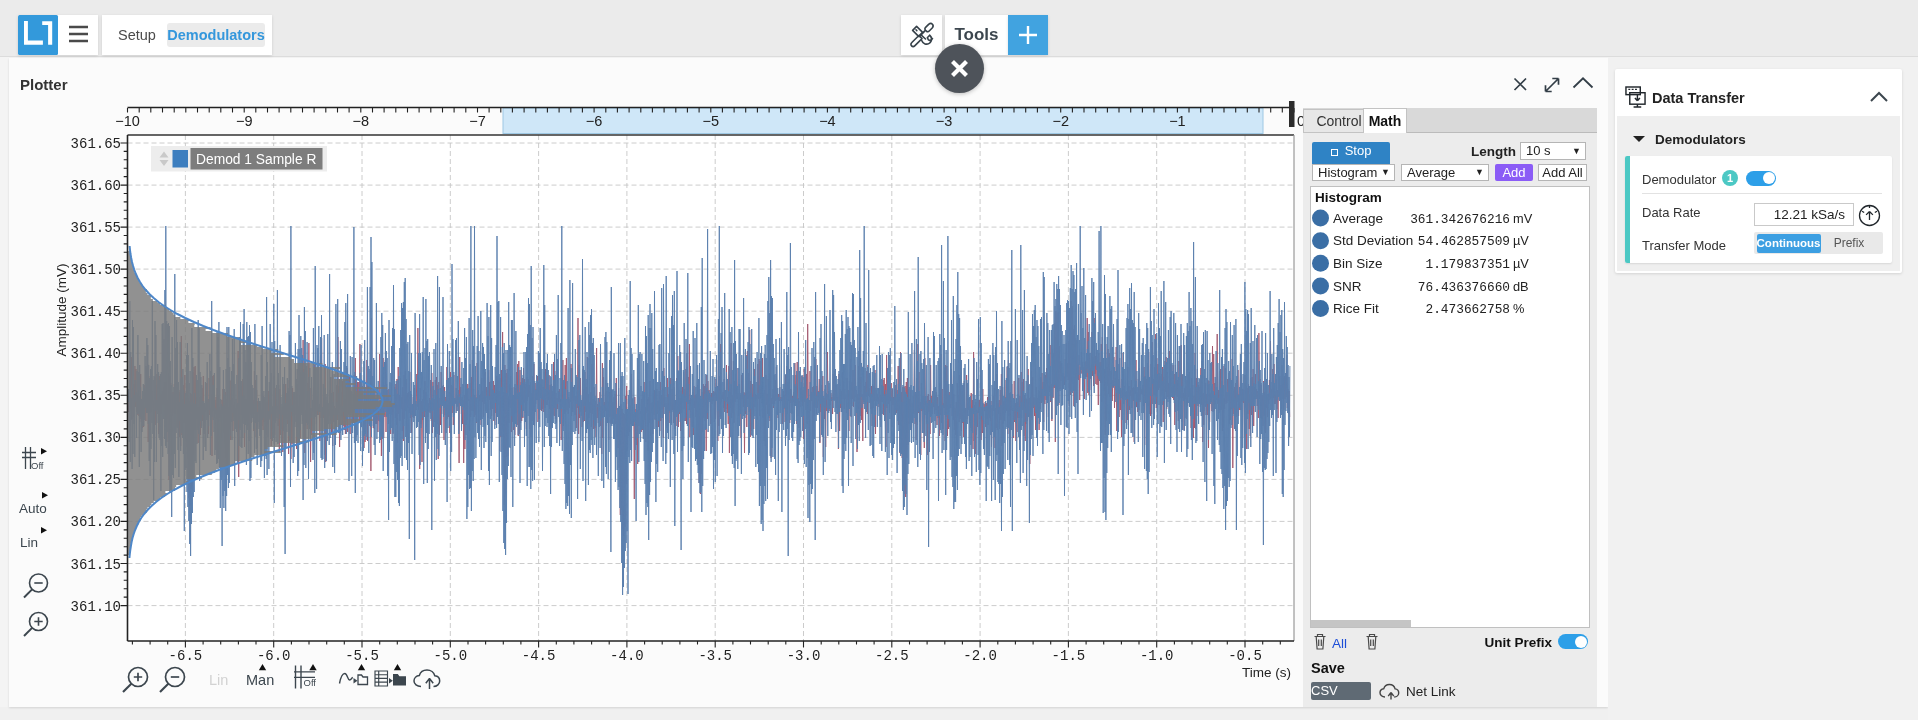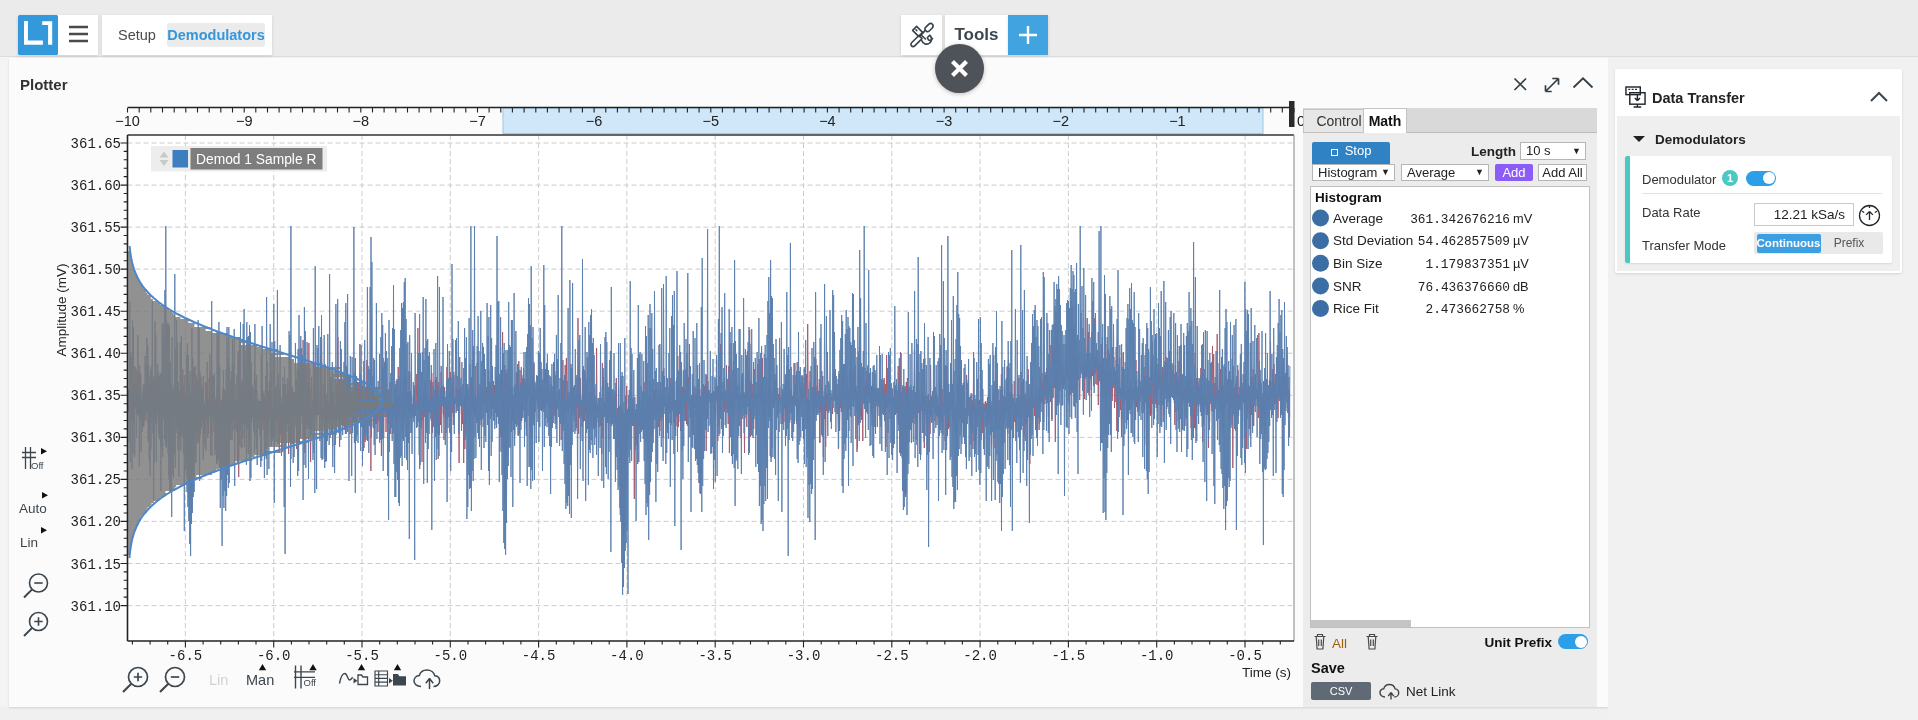--- a/index.html
+++ b/index.html
@@ -216,27 +216,27 @@
     </g>
 <rect x="1" y="434" width="100" height="7" fill="#c5c5c5"></rect>
 </svg>
 
 <svg class="abs" style="left:1312px;top:632px" width="80" height="20" viewBox="0 0 80 20">
 <g stroke="#4a4a4a" stroke-width="1.2" fill="none">
 <path d="M2.5 4.5h11 M5.5 4.5V2.5h5v2 M4.2 4.5l0.9 12.5h5.8l0.9-12.5 M6.7 7.5v6.5 M9.3 7.5v6.5"></path>
 <path d="M54.5 4.5h11 M57.5 4.5V2.5h5v2 M56.2 4.5l0.9 12.5h5.8l0.9-12.5 M58.7 7.5v6.5 M61.3 7.5v6.5"></path>
 </g>
   </svg>
-<div class="abs" style="left:1332px;top:636px;font-size:13.5px;color:#a16207">All</div>
+<div class="abs" style="left:1332px;top:636px;font-size:13.5px;color:#1d4ed8">All</div>
 <div class="abs" style="left:1452px;top:635px;width:100px;font-size:13.5px;font-weight:bold;color:#111;text-align:right">Unit Prefix</div>
 <div class="abs" style="left:1558px;top:634px;width:30px;height:15px;border-radius:8px;background:#2d9fe8"></div>
 <div class="abs" style="left:1575px;top:635.5px;width:12px;height:12px;border-radius:50%;background:#fff"></div>
 <div class="abs" style="left:1311px;top:660px;font-size:14.5px;font-weight:bold;color:#111">Save</div>
 <div class="abs" style="left:1311px;top:682px;width:60px;height:18px;background:#5f6a74;border-radius:2px;
-  color:#fff;font-size:11px;text-align:center;line-height:18px">CSV</div>
+  color:#fff;font-size:13px;text-align:left;line-height:18px">CSV</div>
 <svg class="abs" style="left:1378px;top:680px" width="26" height="22" viewBox="0 0 26 22">
 <path d="M7 17c-2.8 0-5-1.8-5-4.2 0-2.2 1.6-3.9 3.8-4.1C6.4 6.2 8.7 4.5 11.4 4.5c2.8 0 5.1 1.9 5.7 4.4 2.1 0.2 3.6 1.9 3.6 4 0 2.3-2 4.1-4.5 4.1" stroke="#444" stroke-width="1.4" fill="none"></path>
 <path d="M13 19.5v-7 M13 12.5l-2.8 3.6 M13 12.5l2.8 3.6" stroke="#444" stroke-width="1.4" fill="none"></path>
 </svg>
 <div class="abs" style="left:1406px;top:684px;font-size:13.5px;color:#222">Net Link</div>
 
 <div class="abs card" style="left:1615px;top:69px;width:287px;height:204px;border-radius:2px"></div>
 <svg class="abs" style="left:1625px;top:86px" width="21" height="23" viewBox="0 0 22 24">
 <g stroke="#20262b" stroke-width="1.5" fill="none">
 <rect x="1" y="1" width="15" height="8"></rect>

